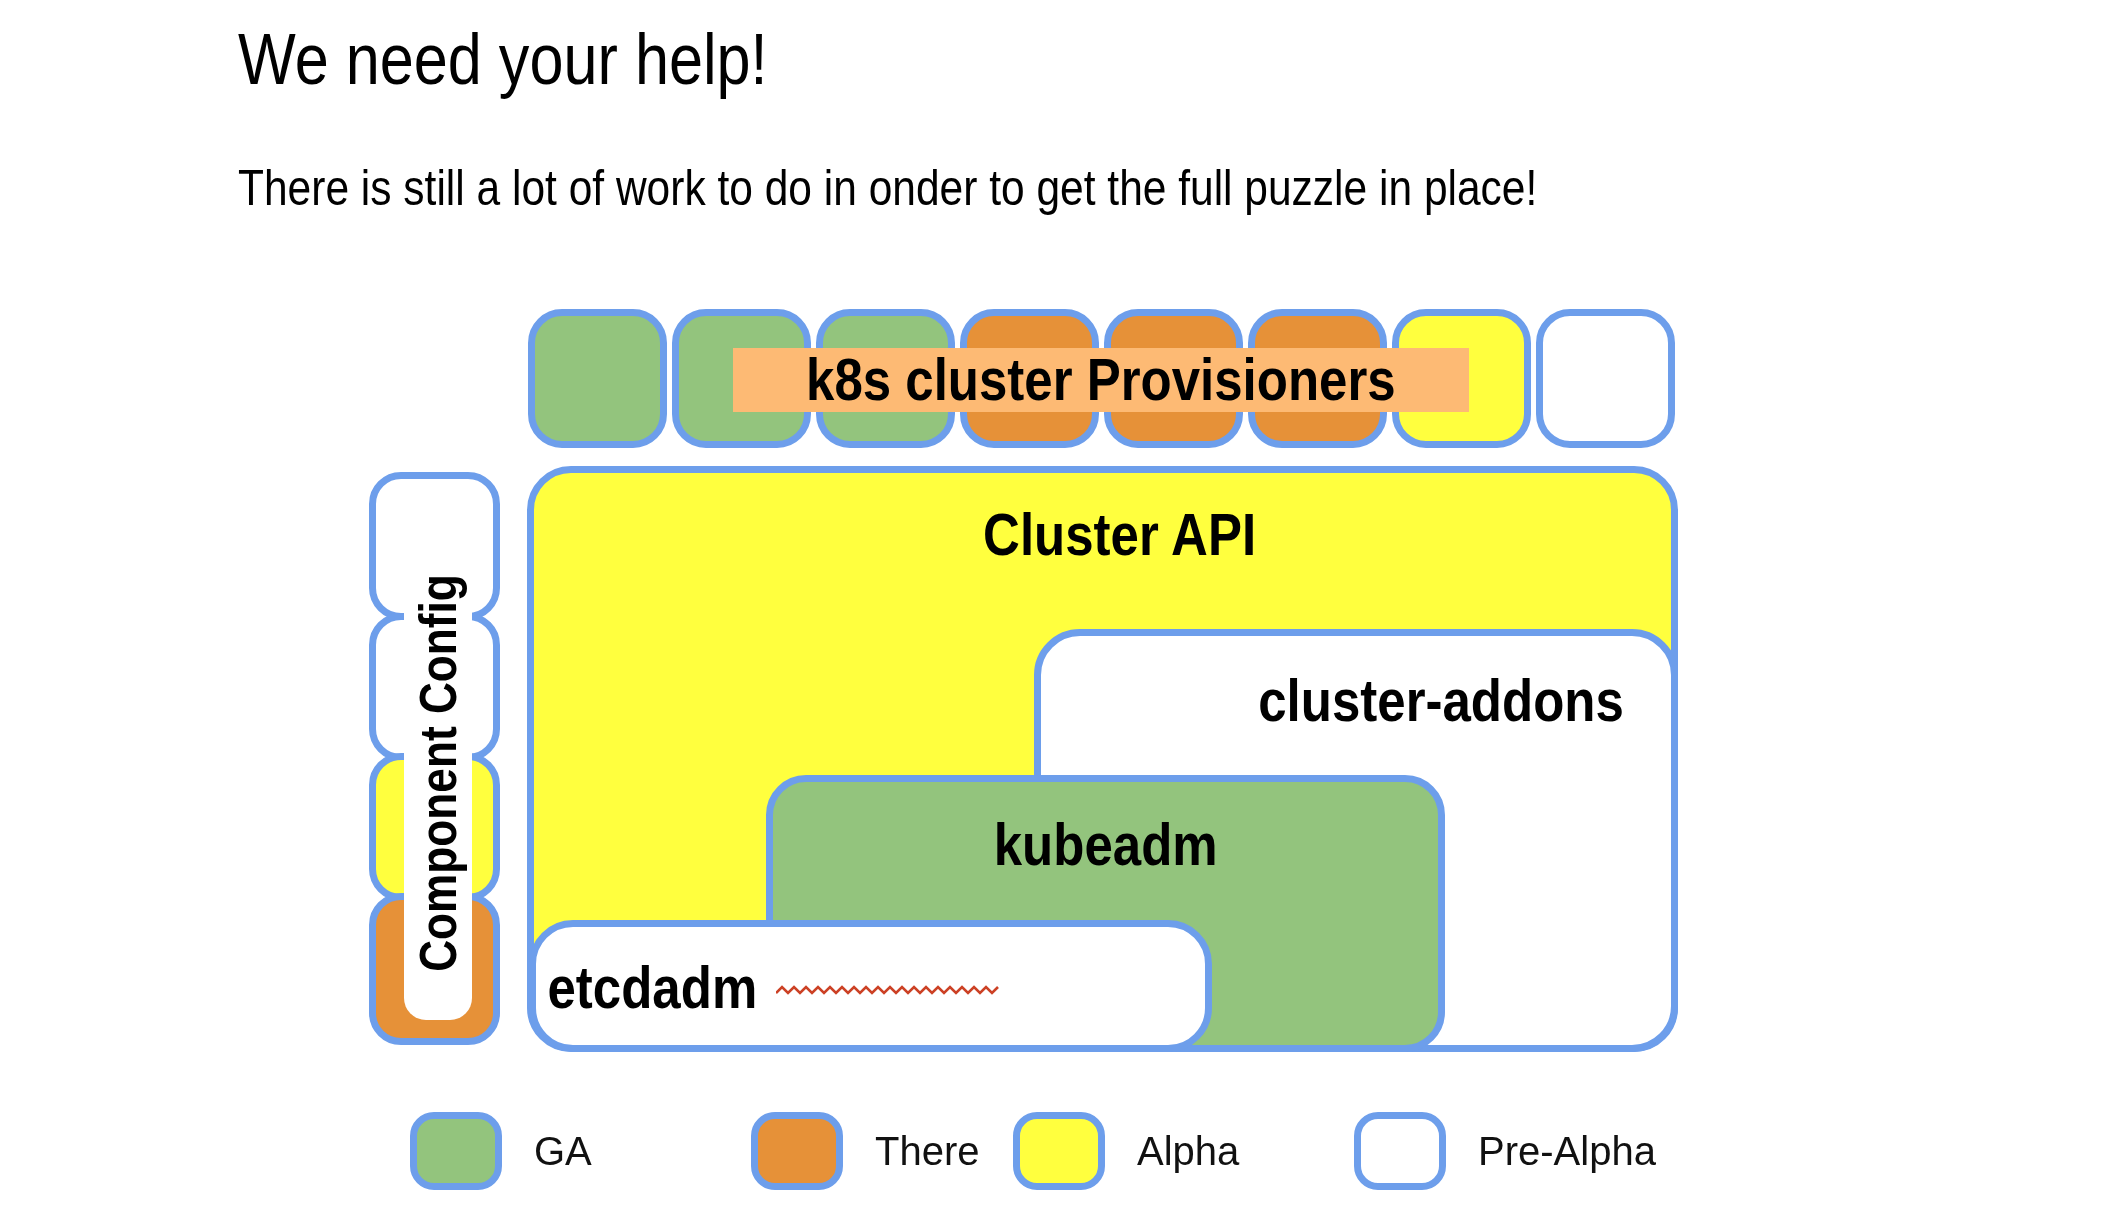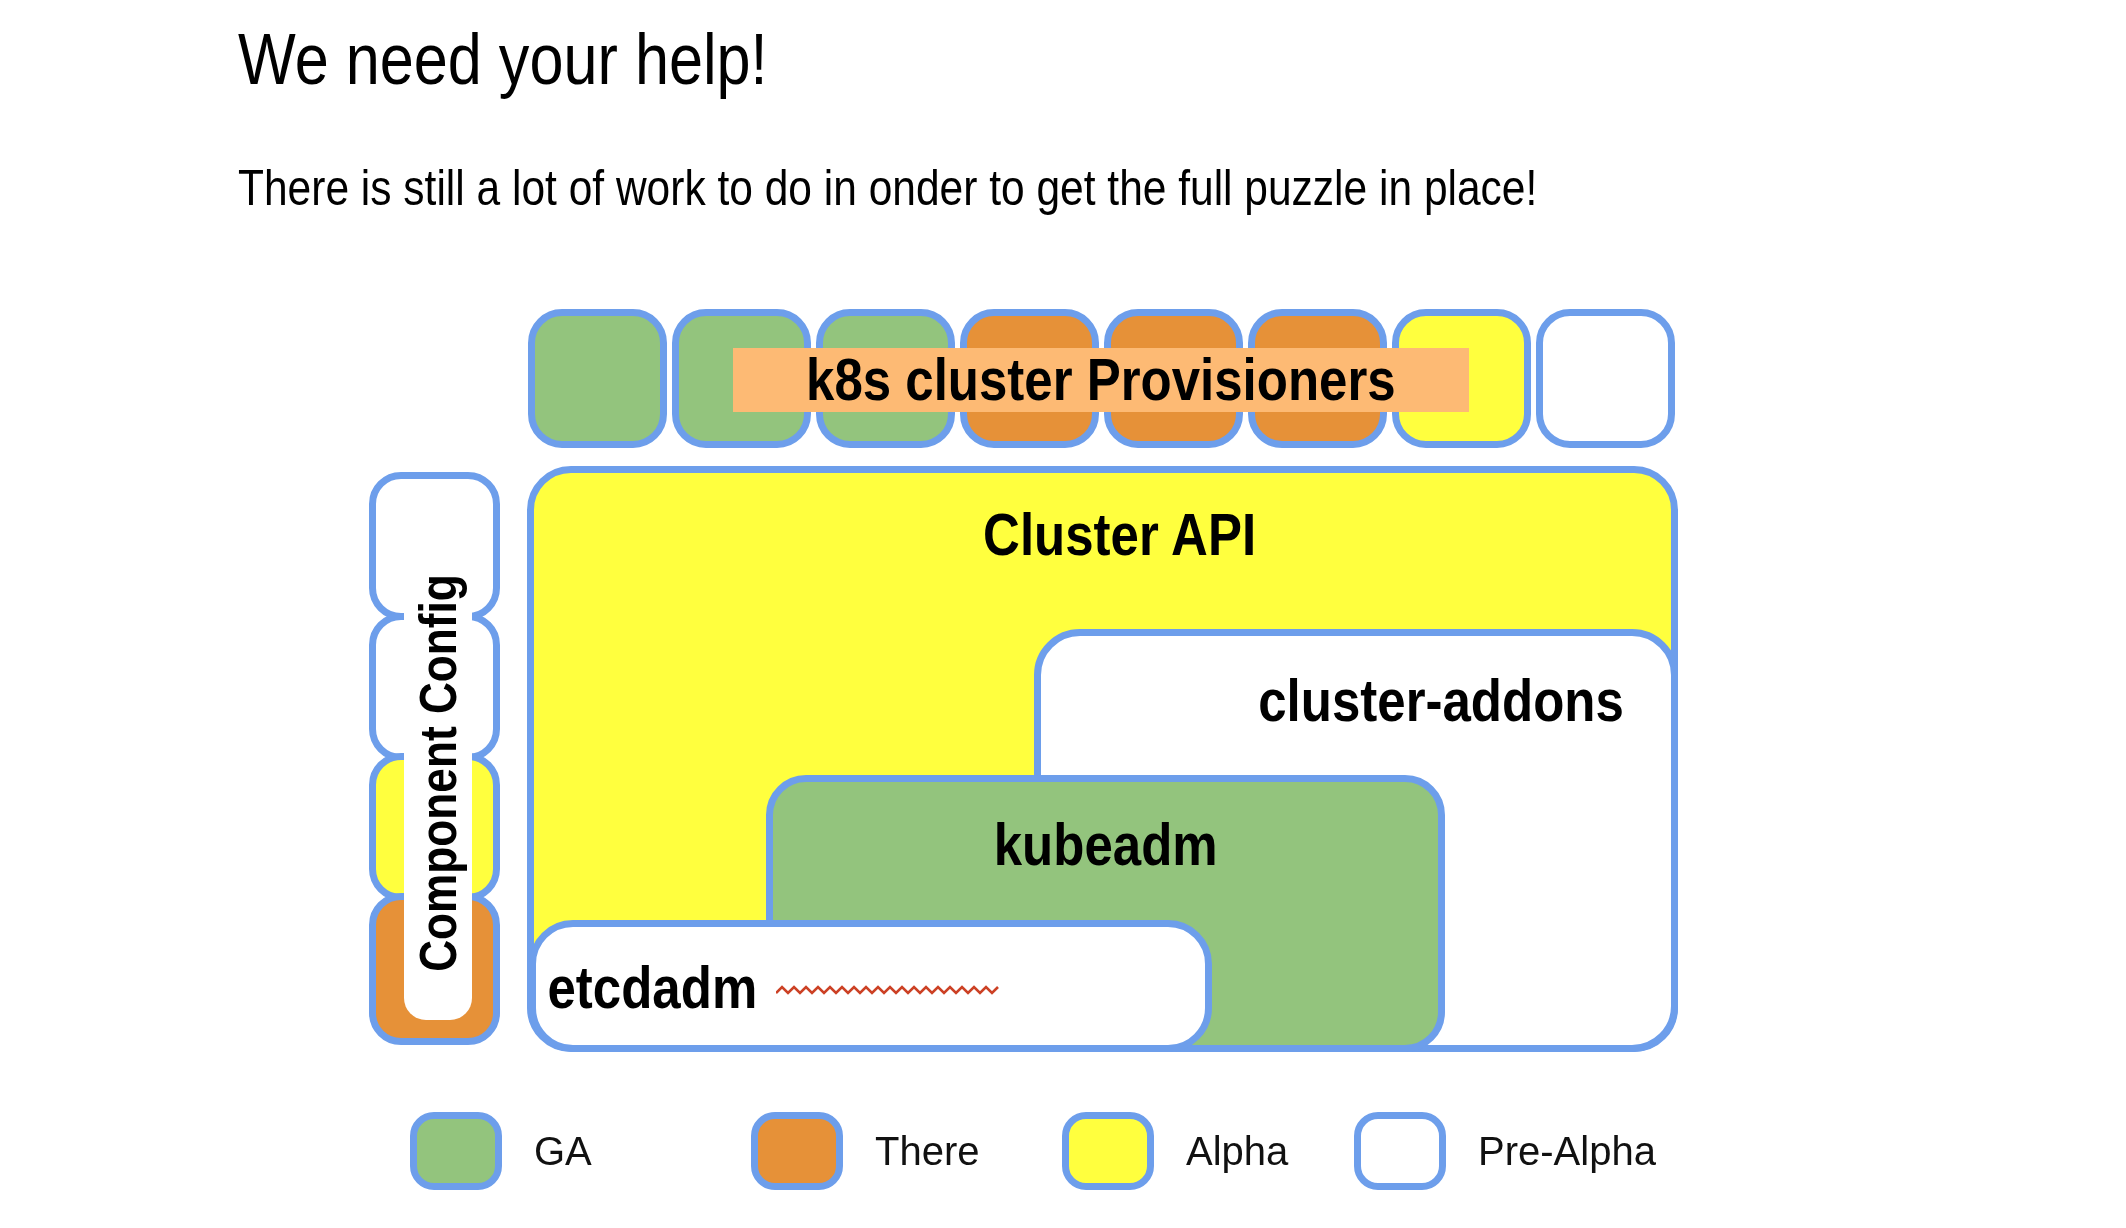--- a/index.html
+++ b/index.html
@@ -42,21 +42,21 @@
   .lbl-cc{left:404px;top:526px;width:68px;height:494px;background:#fff;border-radius:22px;z-index:10;
           display:flex;align-items:center;justify-content:center;}
   .lbl-cc .vert{font-weight:700;font-size:52px;white-space:nowrap;
                 transform:rotate(-90deg) scaleX(0.85);transform-origin:50% 50%;}
   .squiggle{margin-top:3px;}
 
   
   .legend-item{position:absolute;top:1112px;height:78px;display:flex;align-items:center;gap:32px;}
   .legend-item:nth-child(1){left:410px;}
   .legend-item:nth-child(2){left:751px;}
-  .legend-item:nth-child(3){left:1062px;}
+  .legend-item:nth-child(3){left:1013px;}
   .legend-item:nth-child(4){left:1354px;}
   .swatch{box-sizing:border-box;width:92px;height:78px;border:7px solid var(--blue);border-radius:24px;background:#fff;flex:0 0 auto;}
   .legend-label{font-size:40px;color:#111;white-space:nowrap;}
 </style>
 </head>
 <body>
 
 <div class="slide">
 
   <div class="abs title">

